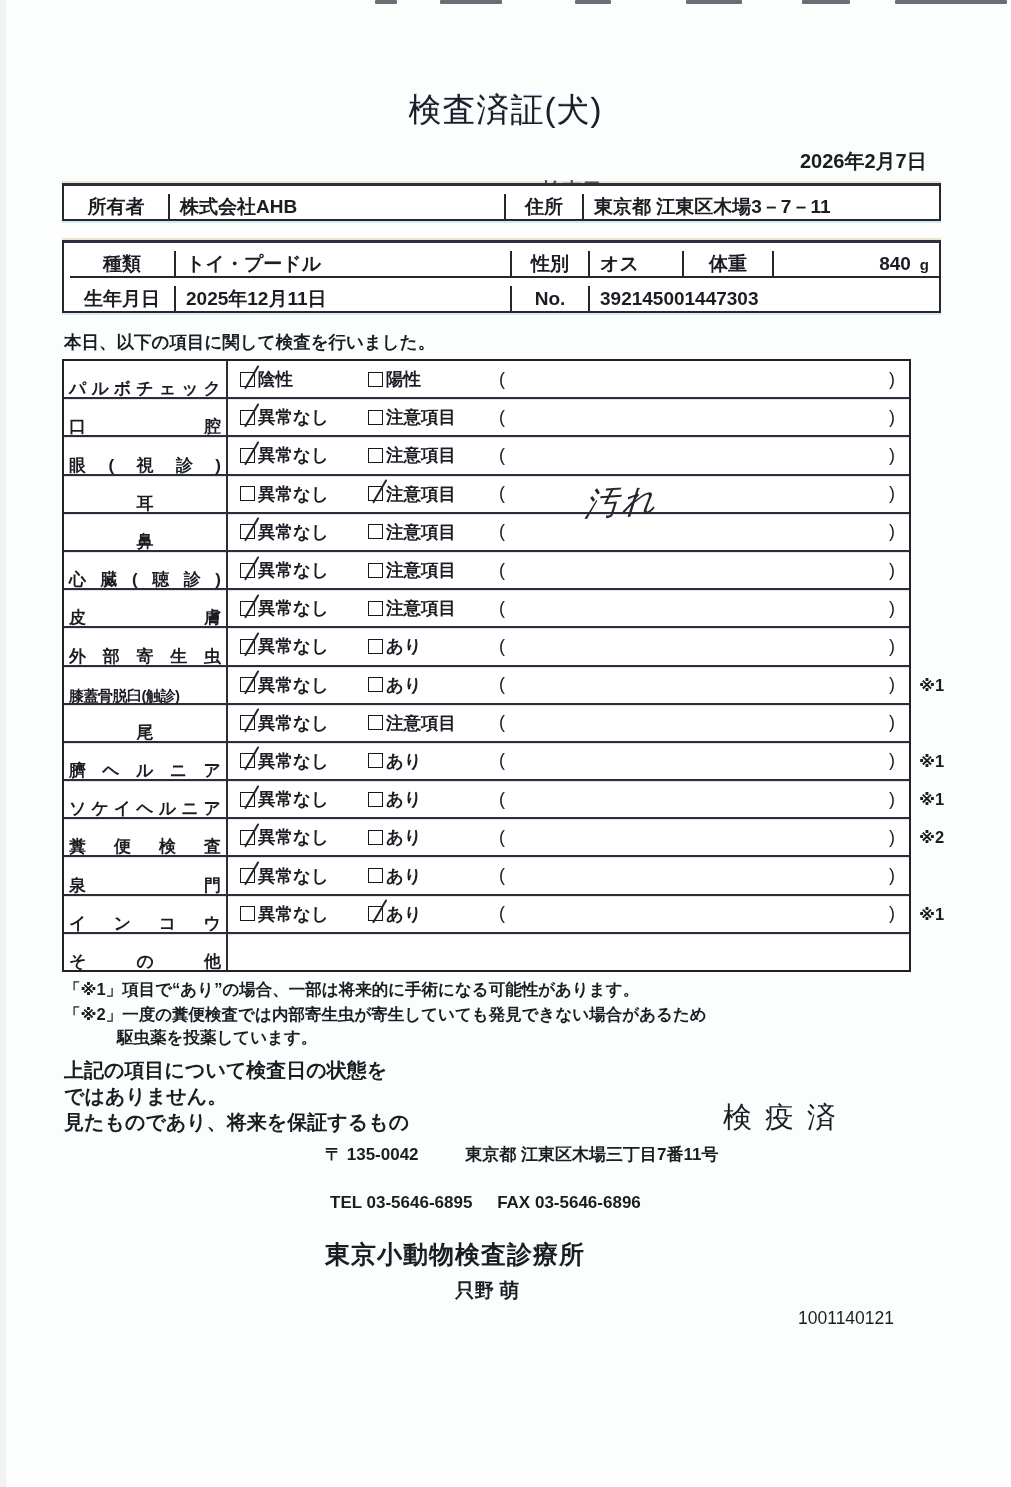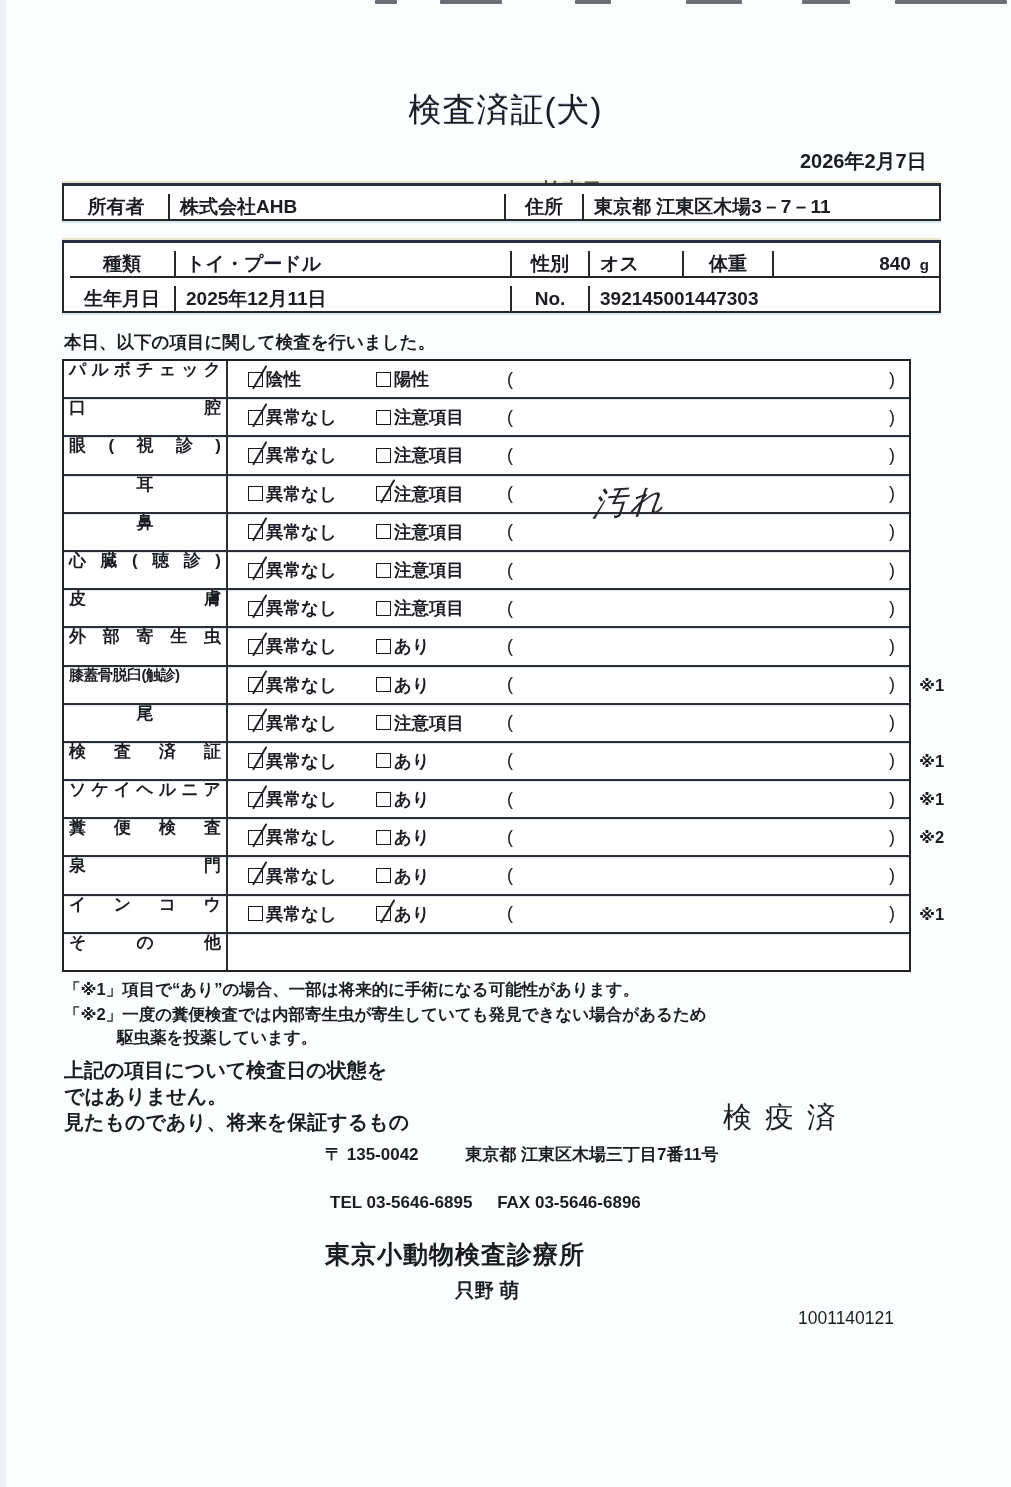--- a/index.html
+++ b/index.html
@@ -47,28 +47,28 @@
     border:2.5px solid #202227; background:#fff;
   }
   .exam-row {
     position:relative; display:flex; height:36.2px;
     border-bottom:2px solid #2c2e35;
     box-shadow:0 1px 0 rgba(110,130,190,.22);
   }
   .exam-row:last-child { border-bottom:none; box-shadow:none; }
   .cell-item {
     width:164px; flex:none; border-right:2px solid #2c2e35;
-    display:flex; align-items:flex-start; padding:0 5px; box-sizing:border-box;
+    display:flex; align-items:flex-end; padding:0 5px; box-sizing:border-box;
   }
   .item-label { width:100%; font-size:17px; font-weight:600; line-height:1; }
   .align-justify { text-align:justify; text-align-last:justify; }
   .align-center { text-align:center; text-align-last:center; }
   .compact { font-size:15px; letter-spacing:-0.5px; text-align:left; text-align-last:left; white-space:nowrap; }
   .cell-opts {
-    flex:1; display:flex; align-items:center; padding-left:20px;
+    flex:1; display:flex; align-items:center; padding-left:12px;
     box-sizing:border-box; font-size:17.5px; font-weight:600;
   }
   .opt { display:flex; align-items:center; }
   .opt.first { width:128px; }
   .opt.second { width:131px; }
   .cb {
     width:13px; height:13px; border:1.8px solid #17181c; margin-right:3px;
     position:relative; flex:none; background:transparent;
   }
   .cb.checked::after {
@@ -366,21 +366,21 @@
       <span class="paren-space">
         <span class="handwriting"></span>
       </span>
       <span class="paren paren-close">)</span>
     </div>
     <span class="ref"></span>
   </div>
 
   <div class="exam-row">
     <div class="cell-item">
-      <span class="item-label align-justify">検査済証</span>
+      <span class="item-label align-justify">臍ヘルニア</span>
     </div>
     <div class="cell-opts">
       <span class="opt first">
         <span class="cb cb1 checked"></span>
         <span class="opt1-text">異常なし</span>
       </span>
       <span class="opt second">
         <span class="cb cb2"></span>
         <span class="opt2-text">あり</span>
       </span>

